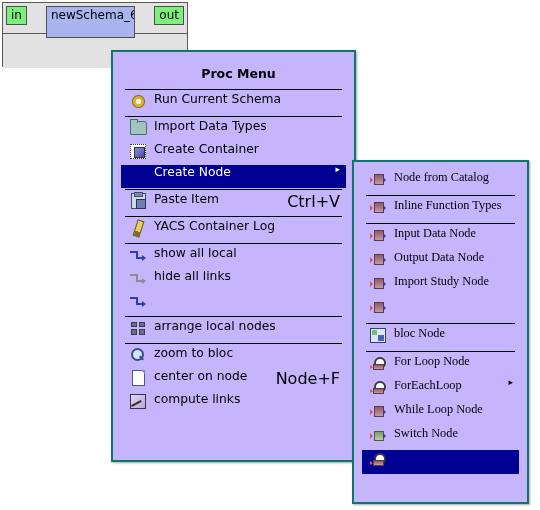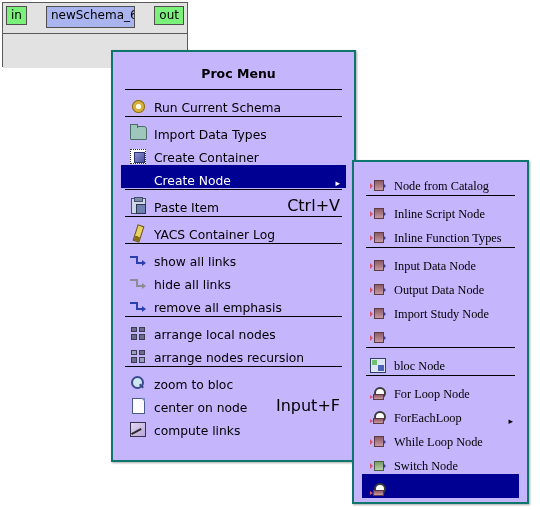--- a/index.html
+++ b/index.html
@@ -54,21 +54,21 @@
     box-sizing: border-box;
     color: #000;
     text-align: center;
   }
   .node-title {
     flex: 1;
     background: #aab4ee;
     border: 1px solid #4f4f4f;
     font-size: 12px;
     line-height: 17px;
-    height: 22px;
+    height: 32px;
     padding: 0 4px;
     box-sizing: border-box;
     color: #000;
     overflow: hidden;
     white-space: nowrap;
   }
   .schema-node-body {
     height: 34px;
     border-top: 1px solid #5a5a5a;
     background: #e2e2e2;
@@ -109,21 +109,21 @@
   }
 
   .menu-sep {
     height: 0;
     border-top: 1px solid #000000;
     margin: 1px 4px 2px 4px;
   }
 
   .menu-item {
     display: flex;
-    align-items: flex-end;
+    align-items: flex-start;
     height: 23px;
     padding: 0 6px 0 7px;
     box-sizing: border-box;
     white-space: nowrap;
     color: #000;
     position: relative;
   }
   .menu-item.selected {
     background: #000093;
     color: #ffffff;
@@ -387,21 +387,21 @@
         <div class="menu-sep"></div>
         <div class="menu-item">
           <span class="mi-icon">
             <span class="ic ic-link">
               <i class="h1"></i>
               <i class="v"></i>
               <i class="h2"></i>
               <i class="tip"></i>
             </span>
           </span>
-          <span class="mi-label">show all links</span>
+          <span class="mi-label">show all local</span>
         </div>
         <div class="menu-item">
           <span class="mi-icon">
             <span class="ic ic-link gray">
               <i class="h1"></i>
               <i class="v"></i>
               <i class="h2"></i>
               <i class="tip"></i>
             </span>
           </span>
@@ -409,58 +409,46 @@
         </div>
         <div class="menu-item">
           <span class="mi-icon">
             <span class="ic ic-link">
               <i class="h1"></i>
               <i class="v"></i>
               <i class="h2"></i>
               <i class="tip"></i>
             </span>
           </span>
-          <span class="mi-label">remove all emphasis</span>
         </div>
         <div class="menu-sep"></div>
         <div class="menu-item">
           <span class="mi-icon">
             <span class="ic ic-grid">
               <span></span>
               <span></span>
               <span></span>
               <span></span>
             </span>
           </span>
           <span class="mi-label">arrange local nodes</span>
         </div>
-        <div class="menu-item">
-          <span class="mi-icon">
-            <span class="ic ic-grid recur">
-              <span></span>
-              <span></span>
-              <span></span>
-              <span></span>
-            </span>
-          </span>
-          <span class="mi-label">arrange nodes recursion</span>
-        </div>
         <div class="menu-sep"></div>
         <div class="menu-item">
           <span class="mi-icon">
             <span class="ic ic-zoom"></span>
           </span>
           <span class="mi-label">zoom to bloc</span>
         </div>
         <div class="menu-item">
           <span class="mi-icon">
             <span class="ic ic-page"></span>
           </span>
           <span class="mi-label">center on node</span>
-          <span class="mi-shortcut">Input+F</span>
+          <span class="mi-shortcut">Node+F</span>
         </div>
         <div class="menu-item">
           <span class="mi-icon">
             <span class="ic ic-chart"></span>
           </span>
           <span class="mi-label">compute links</span>
         </div>
       </div>
   </div>
 
@@ -478,30 +466,20 @@
         </div>
         <div class="menu-sep"></div>
         <div class="menu-item">
           <span class="mi-icon">
             <span class="ic ic-node">
               <i class="lft"></i>
               <span class="box"></span>
               <i class="rgt"></i>
             </span>
           </span>
-          <span class="mi-label">Inline Script Node</span>
-        </div>
-        <div class="menu-item">
-          <span class="mi-icon">
-            <span class="ic ic-node">
-              <i class="lft"></i>
-              <span class="box"></span>
-              <i class="rgt"></i>
-            </span>
-          </span>
           <span class="mi-label">Inline Function Types</span>
         </div>
         <div class="menu-sep"></div>
         <div class="menu-item">
           <span class="mi-icon">
             <span class="ic ic-node">
               <i class="lft"></i>
               <span class="box"></span>
               <i class="rgt"></i>
             </span>

